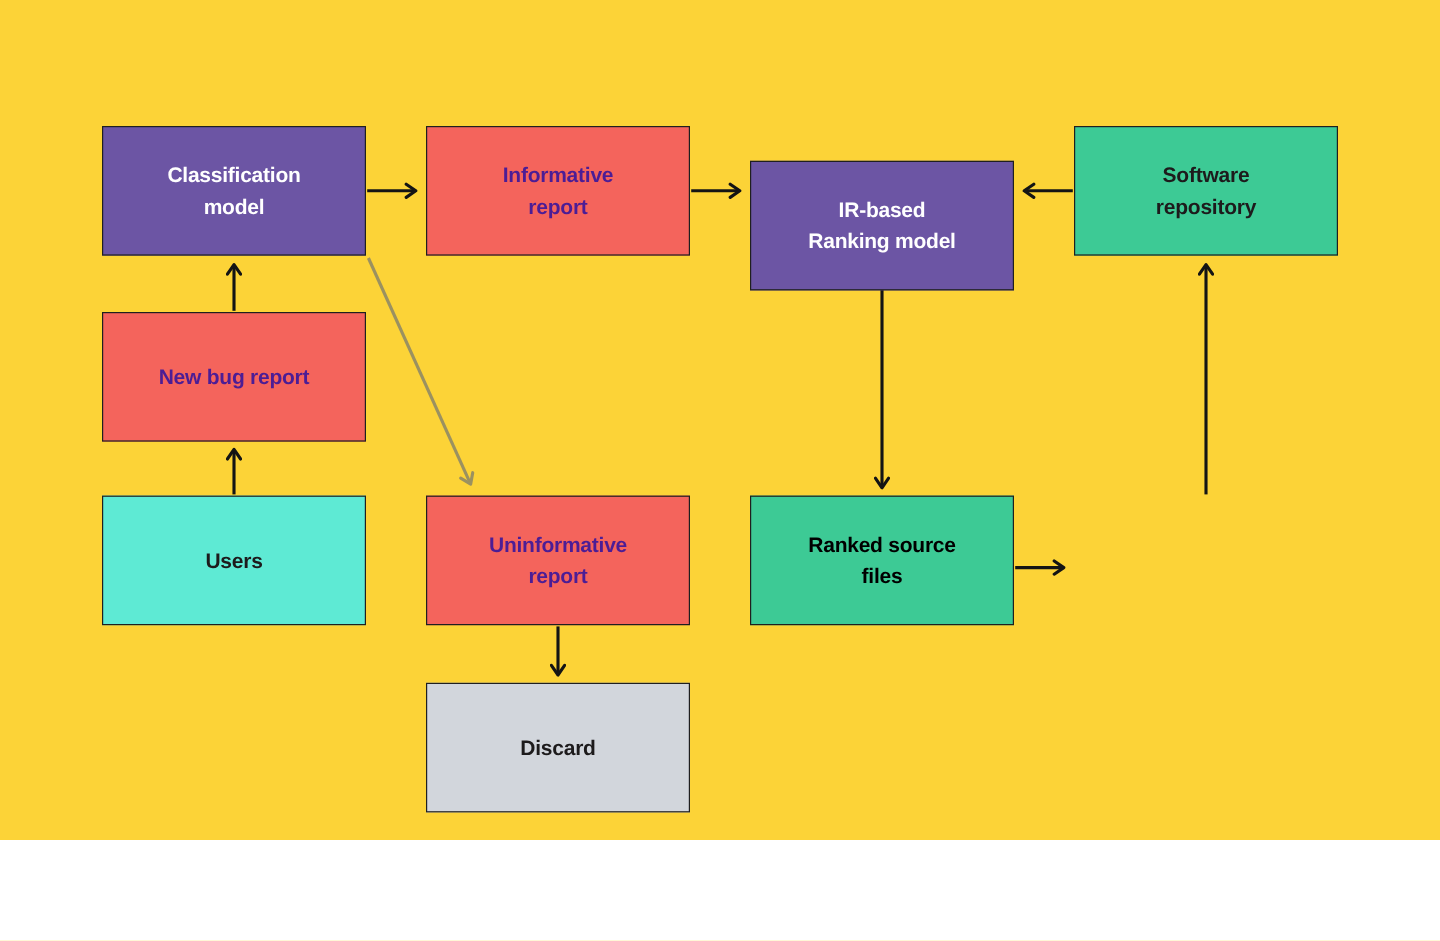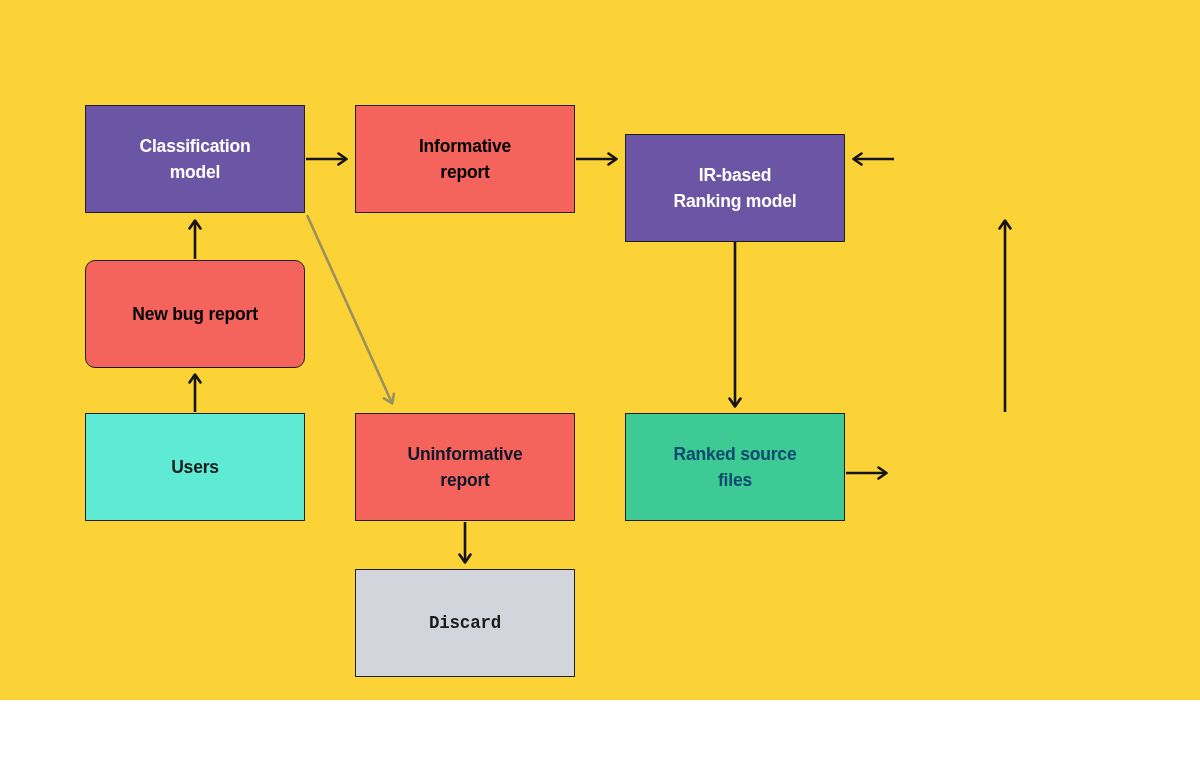--- a/index.html
+++ b/index.html
@@ -73,39 +73,43 @@
     <line x1="465" y1="522" x2="465" y2="562" stroke="#141414" stroke-width="2.6" marker-end="url(#arrow-black)"></line>
     <line x1="846" y1="473" x2="886" y2="473" stroke="#141414" stroke-width="2.6" marker-end="url(#arrow-black)"></line>
     <line x1="1005" y1="412" x2="1005" y2="221" stroke="#141414" stroke-width="2.6" marker-end="url(#arrow-black)"></line>
     <line x1="307" y1="215" x2="392" y2="403" stroke="#9B9160" stroke-width="2.6" marker-end="url(#arrow-gray)"></line>
   </svg>
 
   <div class="node" id="n0" style="background: rgb(108, 85, 164); color: rgb(255, 255, 255); border-color: rgb(31, 31, 31);">
     <span class="lbl">Classification
 model</span>
   </div>
-  <div class="node" id="n1" style="background: rgb(244, 100, 92); color: #000000; border-color: rgb(31, 31, 31);">
+  <div class="node" id="n1" style="background: rgb(244, 100, 92); color: #4c1d95; border-color: rgb(31, 31, 31);">
     <span class="lbl">Informative
 report</span>
   </div>
   <div class="node" id="n2" style="background: rgb(108, 85, 164); color: rgb(255, 255, 255); border-color: rgb(31, 31, 31); margin-top: 29px;">
     <span class="lbl">IR-based
 Ranking model</span>
   </div>
-  <div class="node" id="n4" style="background: rgb(244, 100, 92); color: #000000; border-color: rgb(31, 31, 31); border-radius: 10px;">
+  <div class="node" id="n3" style="background: rgb(61, 202, 149); color: rgb(29, 27, 28); border-color: rgb(31, 31, 31);">
+    <span class="lbl">Software
+repository</span>
+  </div>
+  <div class="node" id="n4" style="background: rgb(244, 100, 92); color: #4c1d95; border-color: rgb(31, 31, 31);">
     <span class="lbl">New bug report</span>
   </div>
   <div class="node" id="n5" style="background: #5eead4; color: rgb(29, 27, 28); border-color: rgb(31, 31, 31);">
     <span class="lbl">Users</span>
   </div>
-  <div class="node" id="n6" style="background: rgb(244, 100, 92); color: #0f172a; border-color: rgb(31, 31, 31);">
+  <div class="node" id="n6" style="background: rgb(244, 100, 92); color: #4c1d95; border-color: rgb(31, 31, 31);">
     <span class="lbl">Uninformative
 report</span>
   </div>
-  <div class="node" id="n7" style="background: rgb(61, 202, 149); color: #0c4a6e; border-color: rgb(31, 31, 31);">
+  <div class="node" id="n7" style="background: rgb(61, 202, 149); color: #000000; border-color: rgb(31, 31, 31);">
     <span class="lbl">Ranked source
 files</span>
   </div>
-  <div class="node" id="n9" style="background: rgb(210, 214, 220); color: rgb(29, 27, 28); border-color: rgb(31, 31, 31); font-family: Liberation Mono, monospace;">
+  <div class="node" id="n9" style="background: rgb(210, 214, 220); color: rgb(29, 27, 28); border-color: rgb(31, 31, 31);">
     <span class="lbl">Discard</span>
   </div>
 
 </div>
 
 </body></html>

